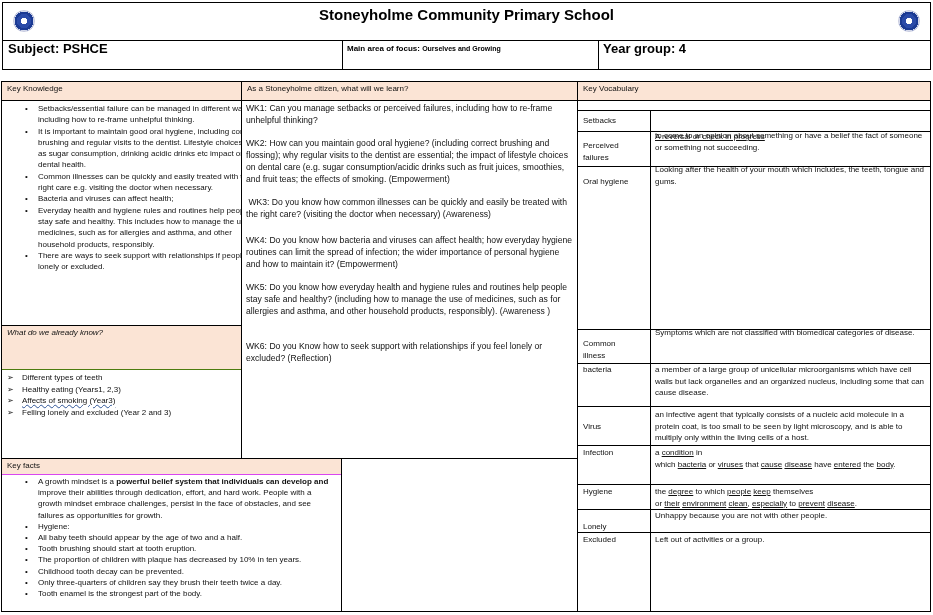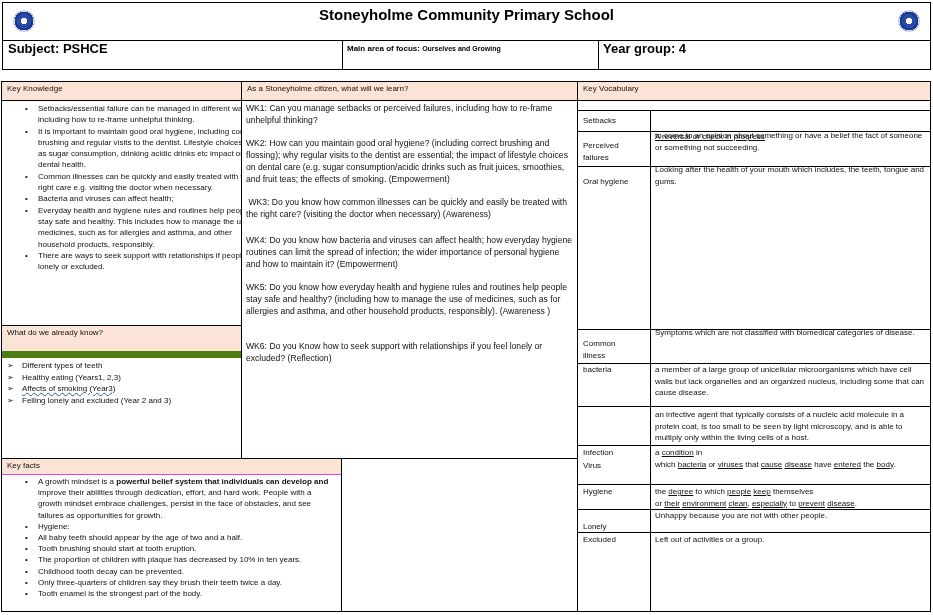--- a/index.html
+++ b/index.html
@@ -50,21 +50,21 @@
     <li>Setbacks/essential failure can be managed in different ways, including how to re-frame unhelpful thinking.</li>
     <li>It is important to maintain good oral hygiene, including correct brushing and regular visits to the dentist. Lifestyle choices such as sugar consumption, drinking acidic drinks etc impact on our dental health.</li>
     <li>Common illnesses can be quickly and easily treated with the right care e.g. visiting the doctor when necessary.</li>
     <li>Bacteria and viruses can affect health;</li>
     <li>Everyday health and hygiene rules and routines help people stay safe and healthy. This includes how to manage the use of medicines, such as for allergies and asthma, and other household products, responsibly.</li>
     <li>There are ways to seek support with relationships if people feel lonely or excluded.</li>
   </ul>
 </div>
 
 <div class="box" style="left:1px; top:325px; width:241px; height:134px; border-width:1px;">
-  <div class="hdr" style="height:32px; border-bottom:7px solid #4d7c0f;">What do we already know?</div>
+  <div class="hdr" style="height:44px; border-bottom:1px solid #4d7c0f;font-style:italic;">What do we already know?</div>
   <ul class="arrow small" style="padding-top:2px;">
     <li>Different types of teeth</li>
     <li>Healthy eating (Years1, 2,3)</li>
     <li><span style="text-decoration:underline wavy #2f5597;">Affects of smoking (Year3)</span></li>
     <li>Felling lonely and excluded (Year 2 and 3)</li>
   </ul>
 </div>
 
 <div class="box" style="left:241px; top:81px; width:337px; height:378px; border-width:1px;">
   <div class="hdr" style="height:19px; border-bottom:1px solid #000;">As a Stoneyholme citizen, what will we learn?</div>
@@ -98,21 +98,21 @@
     </div>
     <div class="vrow" style="top:228px; height:34px;">
       <span class="vterm" style="top:8px; width:50px;">Common illness</span>
       <span class="vdef" style="top:-3px;">Symptoms which are not classified with biomedical categories of disease.</span>
     </div>
     <div class="vrow" style="top:262px; height:43px;">
       <span class="vterm" style="top:0px;">bacteria</span>
       <span class="vdef" style="top:0px;">a member of a large group of unicellular microorganisms which have cell walls but lack organelles and an organized nucleus, including some that can cause disease.</span>
     </div>
     <div class="vrow" style="top:305px; height:39px;">
-      <span class="vterm" style="top:14px;margin-top:39px;">Virus</span>
+      <span class="vterm" style="top:14px;">Virus</span>
       <span class="vdef" style="top:2px;">an infective agent that typically consists of a nucleic acid molecule in a protein coat, is too small to be seen by light microscopy, and is able to multiply only within the living cells of a host.</span>
     </div>
     <div class="vrow" style="top:344px; height:39px;">
       <span class="vterm" style="top:1px;">Infection</span>
       <span class="vdef" style="top:1px;">
         <span>a <span class="u">condition</span> in</span><br>
         <span>which <span class="u">bacteria</span> or <span class="u">viruses</span> that <span class="u">cause</span> <span class="u">disease</span> have <span class="u">entered</span> the <span class="u">body</span>.</span>
       </span>
     </div>
     <div class="vrow" style="top:383px; height:25px;">

